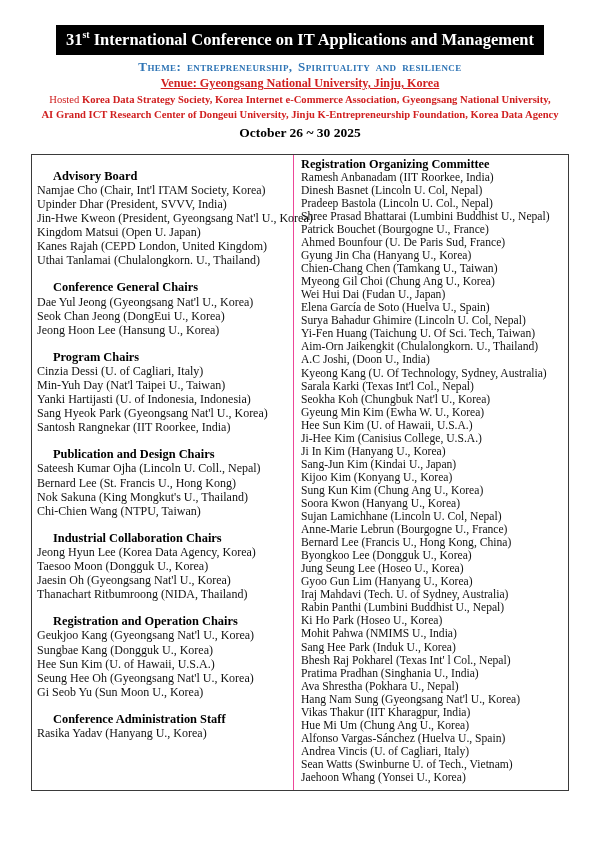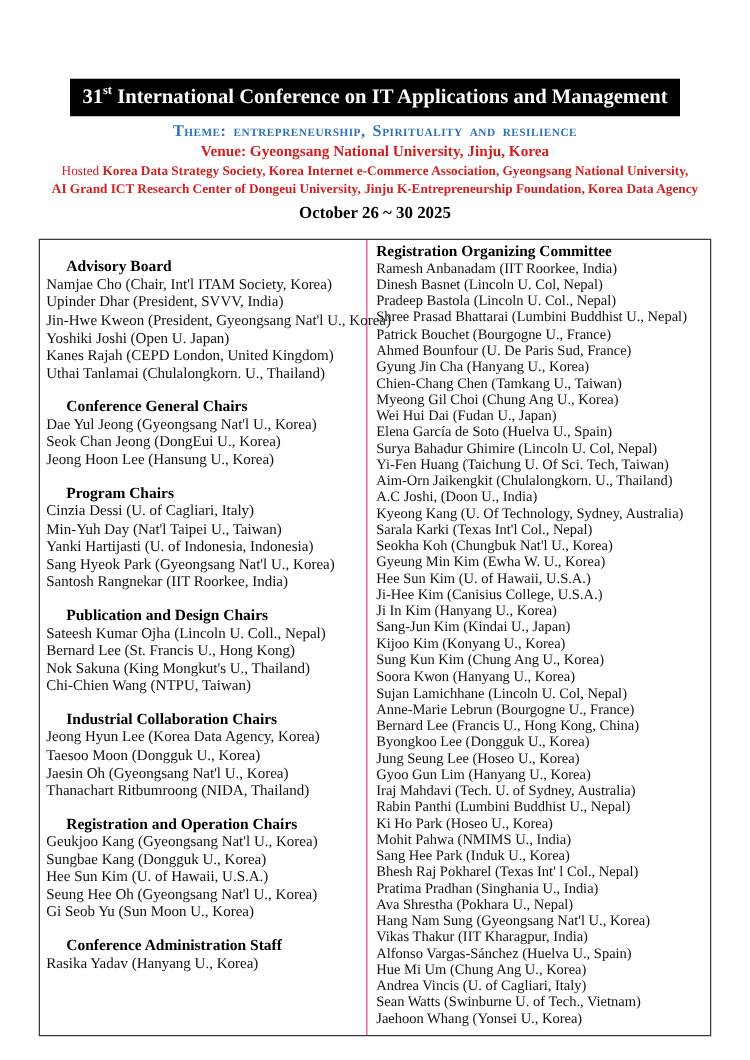--- a/index.html
+++ b/index.html
@@ -1,34 +1,34 @@
 <!DOCTYPE html>
 <html><head>
 <meta charset="utf-8">
 <style>
   html,body{margin:0;padding:0;}
   body{
     width:600px;height:848px;background:#ffffff;overflow:hidden;
     font-family:"Liberation Serif","DejaVu Serif",serif;
     -webkit-font-smoothing:antialiased;
   }
-  .page{width:600px;height:636px;position:relative;padding-top:63px;box-sizing:border-box;}
+  .page{width:600px;height:636px;position:relative;padding-top:25px;box-sizing:border-box;}
   .header{text-align:center;}
   .title-bar{
     display:inline-block;background:#000000;color:#ffffff;
     font-weight:bold;font-size:16.5px;line-height:1.25;
     padding:4px 10px 5px 10px;white-space:nowrap;
   }
   .title-bar sup{font-size:0.6em;vertical-align:super;}
   .theme-line{
     margin-top:4px;font-variant:small-caps;font-weight:bold;
     font-size:13px;letter-spacing:0.4px;word-spacing:2px;
   }
   .venue-line{
-    margin-top:1px;font-weight:bold;font-size:12.2px;
+    margin-top:1px;font-weight:bold;font-size:12.2px;text-decoration:underline;
   }
   .hosted-block{margin-top:2px;font-weight:bold;font-size:10.6px;line-height:1.4;white-space:nowrap;}
   .hosted-label{font-weight:normal;}
   .date-line{margin-top:2px;font-weight:bold;font-size:13.5px;color:#000;}
   .committee-box{
     width:538px;margin:13px auto 0 auto;border:1px solid #3a3a3a;
     display:flex;align-items:stretch;box-sizing:border-box;
   }
   .col-left{
     width:262px;box-sizing:border-box;border-right:1px solid #ec4899;
@@ -73,21 +73,21 @@
     <div class="date-line">October 26 ~ 30 2025</div>
   </div>
 
   <div class="committee-box">
     <div class="col-left">
         <div class="section">
           <div class="sec-heading">Advisory Board</div>
           <div class="member">Namjae Cho (Chair, Int'l ITAM Society, Korea)</div>
           <div class="member">Upinder Dhar (President, SVVV, India)</div>
           <div class="member">Jin-Hwe Kweon (President, Gyeongsang Nat'l U., Korea)</div>
-          <div class="member">Yoshiki Joshi (Open U. Japan)</div>
+          <div class="member">Kingdom Matsui (Open U. Japan)</div>
           <div class="member">Kanes Rajah (CEPD London, United Kingdom)</div>
           <div class="member">Uthai Tanlamai (Chulalongkorn. U., Thailand)</div>
         </div>
         <div class="section">
           <div class="sec-heading">Conference General Chairs</div>
           <div class="member">Dae Yul Jeong (Gyeongsang Nat'l U., Korea)</div>
           <div class="member">Seok Chan Jeong (DongEui U., Korea)</div>
           <div class="member">Jeong Hoon Lee (Hansung U., Korea)</div>
         </div>
         <div class="section">
@@ -163,22 +163,22 @@
           <div class="member-sm">Iraj Mahdavi (Tech. U. of Sydney, Australia)</div>
           <div class="member-sm">Rabin Panthi (Lumbini Buddhist U., Nepal)</div>
           <div class="member-sm">Ki Ho Park (Hoseo U., Korea)</div>
           <div class="member-sm">Mohit Pahwa (NMIMS U., India)</div>
           <div class="member-sm">Sang Hee Park (Induk U., Korea)</div>
           <div class="member-sm">Bhesh Raj Pokharel (Texas Int' l Col., Nepal)</div>
           <div class="member-sm">Pratima Pradhan (Singhania U., India)</div>
           <div class="member-sm">Ava Shrestha (Pokhara U., Nepal)</div>
           <div class="member-sm">Hang Nam Sung (Gyeongsang Nat'l U., Korea)</div>
           <div class="member-sm">Vikas Thakur (IIT Kharagpur, India)</div>
+          <div class="member-sm">Hue Mi Um (Chung Ang U., Korea)</div>
           <div class="member-sm">Alfonso Vargas-Sánchez (Huelva U., Spain)</div>
-          <div class="member-sm">Hue Mi Um (Chung Ang U., Korea)</div>
           <div class="member-sm">Andrea Vincis (U. of Cagliari, Italy)</div>
           <div class="member-sm">Sean Watts (Swinburne U. of Tech., Vietnam)</div>
           <div class="member-sm">Jaehoon Whang (Yonsei U., Korea)</div>
         </div>
     </div>
   </div>
 
 </div>
 
 </body></html>

